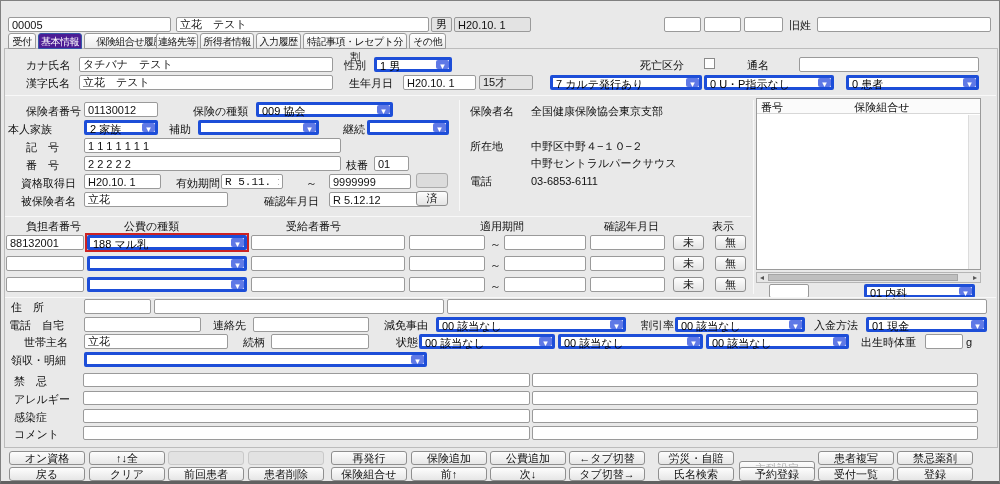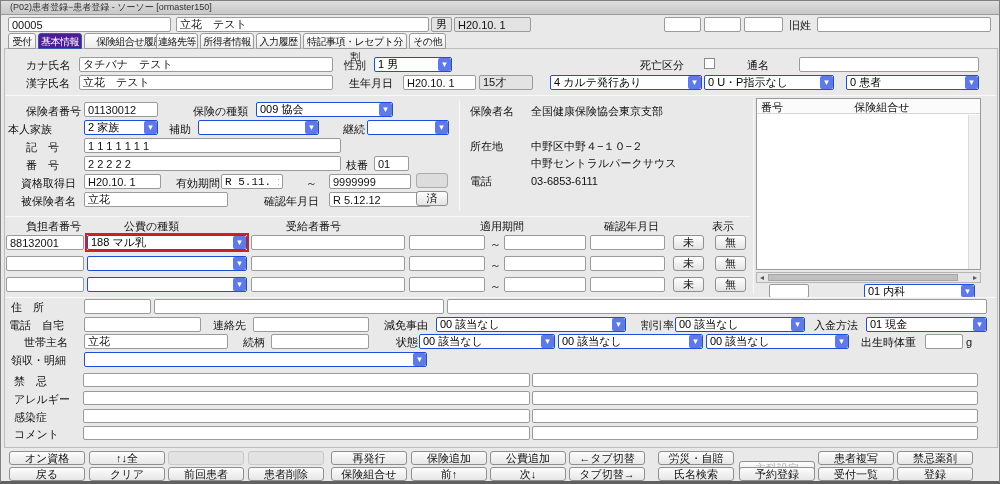--- a/index.html
+++ b/index.html
@@ -6,21 +6,21 @@
   body { margin:0; background:#bdbdbd; font-family:"Liberation Sans","DejaVu Sans",sans-serif; }
   #win { position:relative; width:1000px; height:484px; background:#e9e9e9;
          border:1px solid #808080; border-bottom:3px solid #616161; overflow:hidden; }
   .titlebar { position:absolute; left:0; top:0; width:100%; height:14px;
               background:linear-gradient(#dedede,#c7c7c7); border-bottom:1px solid #9b9b9b;
               font-size:9px; line-height:13px; color:#333; padding-left:9px; white-space:nowrap; }
   .lbl { position:absolute; font-size:11px; color:#111; white-space:nowrap; line-height:12px; }
   .fld { position:absolute; height:15px; background:#fff; border:1px solid #9a9a9a;
          font-size:11px; padding:0 3px; line-height:13px; border-radius:2px; color:#111; }
   .fld.ro { background:#e3e3e3; }
-  .combo { position:absolute; height:15px; background:#fff; border:1px solid #1d4ed8;
+  .combo { position:absolute; height:15px; background:#fff; border:3px solid #1d4ed8;
            border-radius:2px; font-size:11px; line-height:13px; }
   .combo .cv { position:absolute; left:3px; top:0; right:15px; overflow:hidden; white-space:nowrap; }
   .combo .arr { position:absolute; right:0; top:0; bottom:0; width:13px; background:#5f79e6;
                 border-radius:2px; color:#fff; font-size:9px; line-height:13px; text-align:center; }
   .tab { position:absolute; top:32px; height:16px; background:linear-gradient(#ffffff,#ececec);
          border:1px solid #9a9a9a; border-radius:3px 3px 0 0; font-size:10px; letter-spacing:-0.5px;
          text-align:center; line-height:15px; z-index:3; color:#111; }
   .tab.sel { background:#4c1d95; color:#fff; border-color:#3558a8; }
   .panel { position:absolute; left:3px; top:47px; width:994px; height:400px;
            border:1px solid #bcbcbc; z-index:1; }
@@ -45,23 +45,20 @@
   .hscroll { position:absolute; left:755px; top:271px; width:225px; height:11px; background:#e6e6e6;
              border:1px solid #b5b5b5; font-size:8px; line-height:9px; color:#555; }
   .hthumb { position:absolute; left:11px; top:1px; width:190px; height:7px; background:#bfbfbf; border:1px solid #a5a5a5; }
   .sarr { position:absolute; top:0; width:10px; text-align:center; }
 </style>
 </head>
 <body>
 
 <div id="win">
 
-  <div class="titlebar">
-    <span>(P02)患者登録−患者登録 - ソーソー [ormaster150]</span>
-  </div>
 
   <input class="fld" style="left: 7px; top: 16px; width: 163px;" value="00005">
   <input class="fld" style="left: 175px; top: 16px; width: 253px;" value="立花　テスト">
   <input class="fld ro" style="left: 430px; top: 16px; width: 21px; text-align: center;" value="男">
   <input class="fld ro" style="left: 453px; top: 16px; width: 77px;" value="H20.10. 1">
   <input class="fld" style="left: 663px; top: 16px; width: 37px;">
   <input class="fld" style="left: 703px; top: 16px; width: 37px;">
   <input class="fld" style="left: 743px; top: 16px; width: 39px;">
   <span class="lbl" style="left:788px;top:18px">旧姓</span>
   <input class="fld" style="left: 816px; top: 16px; width: 174px;" value="">
@@ -88,21 +85,21 @@
   <span class="chk" style="left:703px;top:57px"></span>
   <span class="lbl" style="left:746px;top:58px">通名</span>
   <input class="fld" style="left: 798px; top: 56px; width: 180px;" value="">
 
   <span class="lbl" style="left:25px;top:76px">漢字氏名</span>
   <input class="fld" style="left: 78px; top: 74px; width: 254px;" value="立花　テスト">
   <span class="lbl" style="left:348px;top:76px">生年月日</span>
   <input class="fld" style="left: 402px; top: 74px; width: 73px;" value="H20.10. 1">
   <input class="fld ro" style="left: 478px; top: 74px; width: 54px;" value="15才">
   <div class="combo" style="left:549px;top:74px;width:152px">
-    <span class="cv">4 カルテ発行あり</span>
+    <span class="cv">7 カルテ発行あり</span>
     <span class="arr">▾</span>
   </div>
   <div class="combo" style="left:703px;top:74px;width:130px">
     <span class="cv">0 U・P指示なし</span>
     <span class="arr">▾</span>
   </div>
   <div class="combo" style="left:845px;top:74px;width:133px">
     <span class="cv">0 患者</span>
     <span class="arr">▾</span>
   </div>

